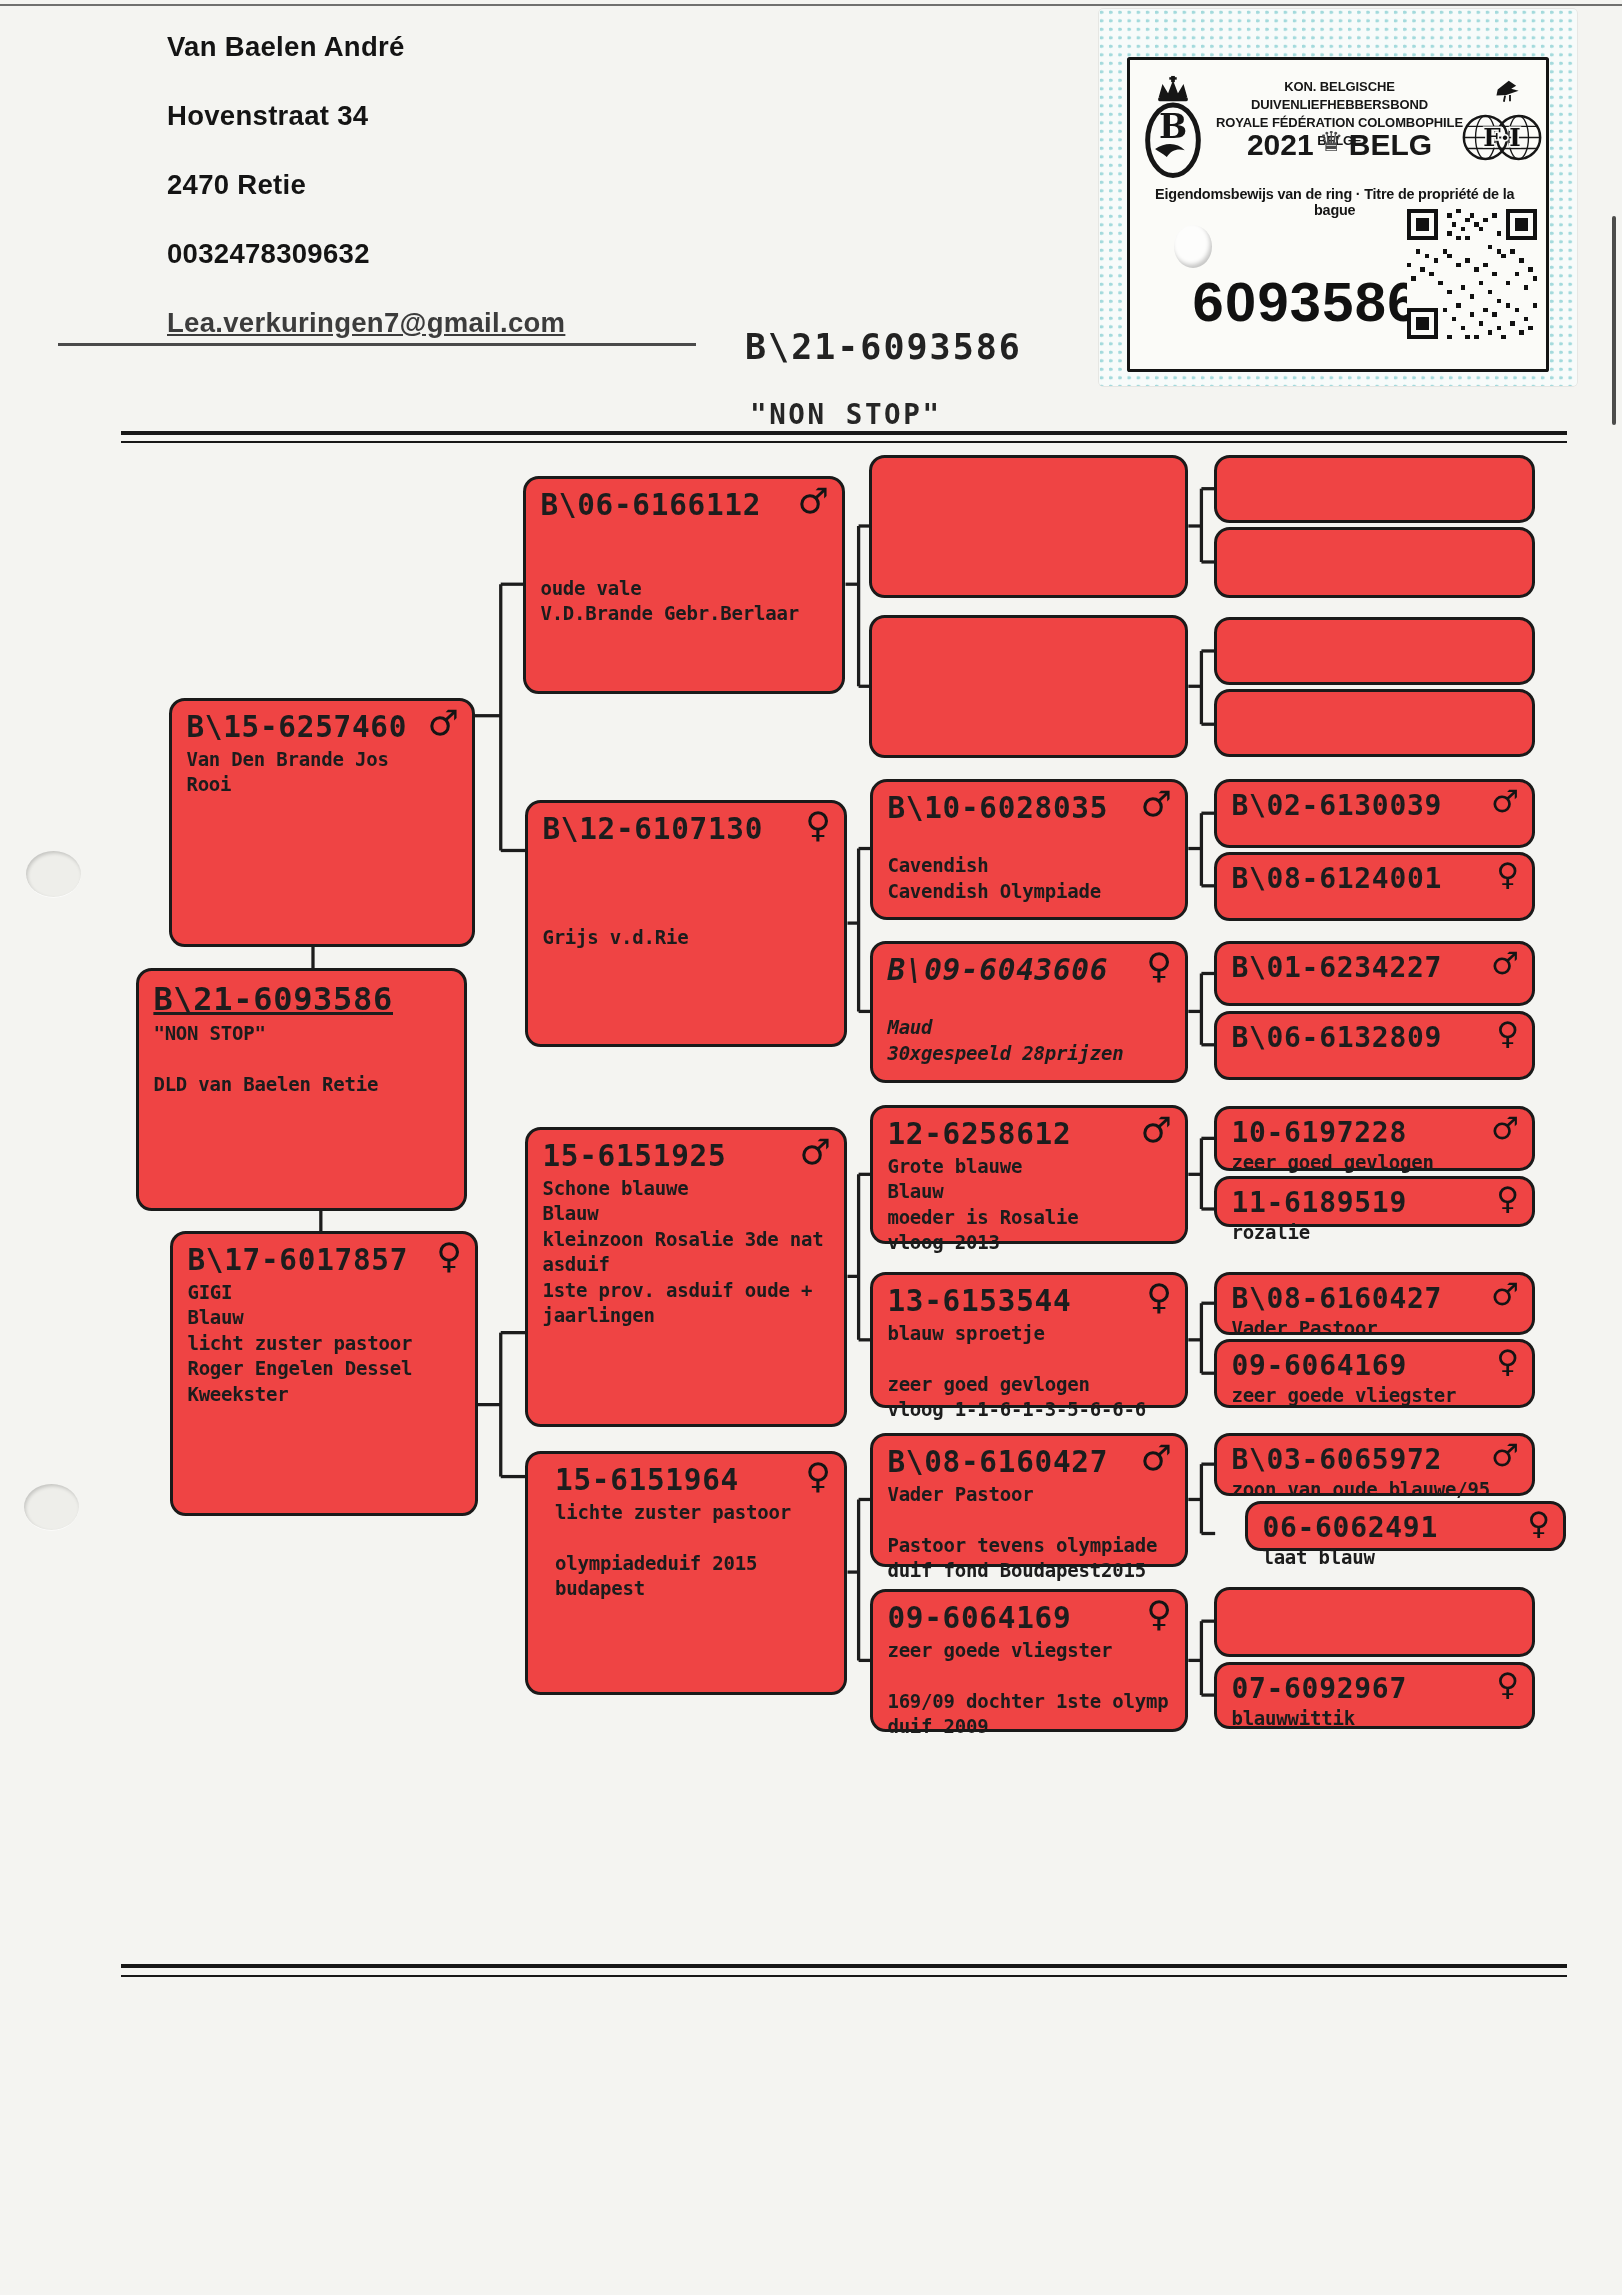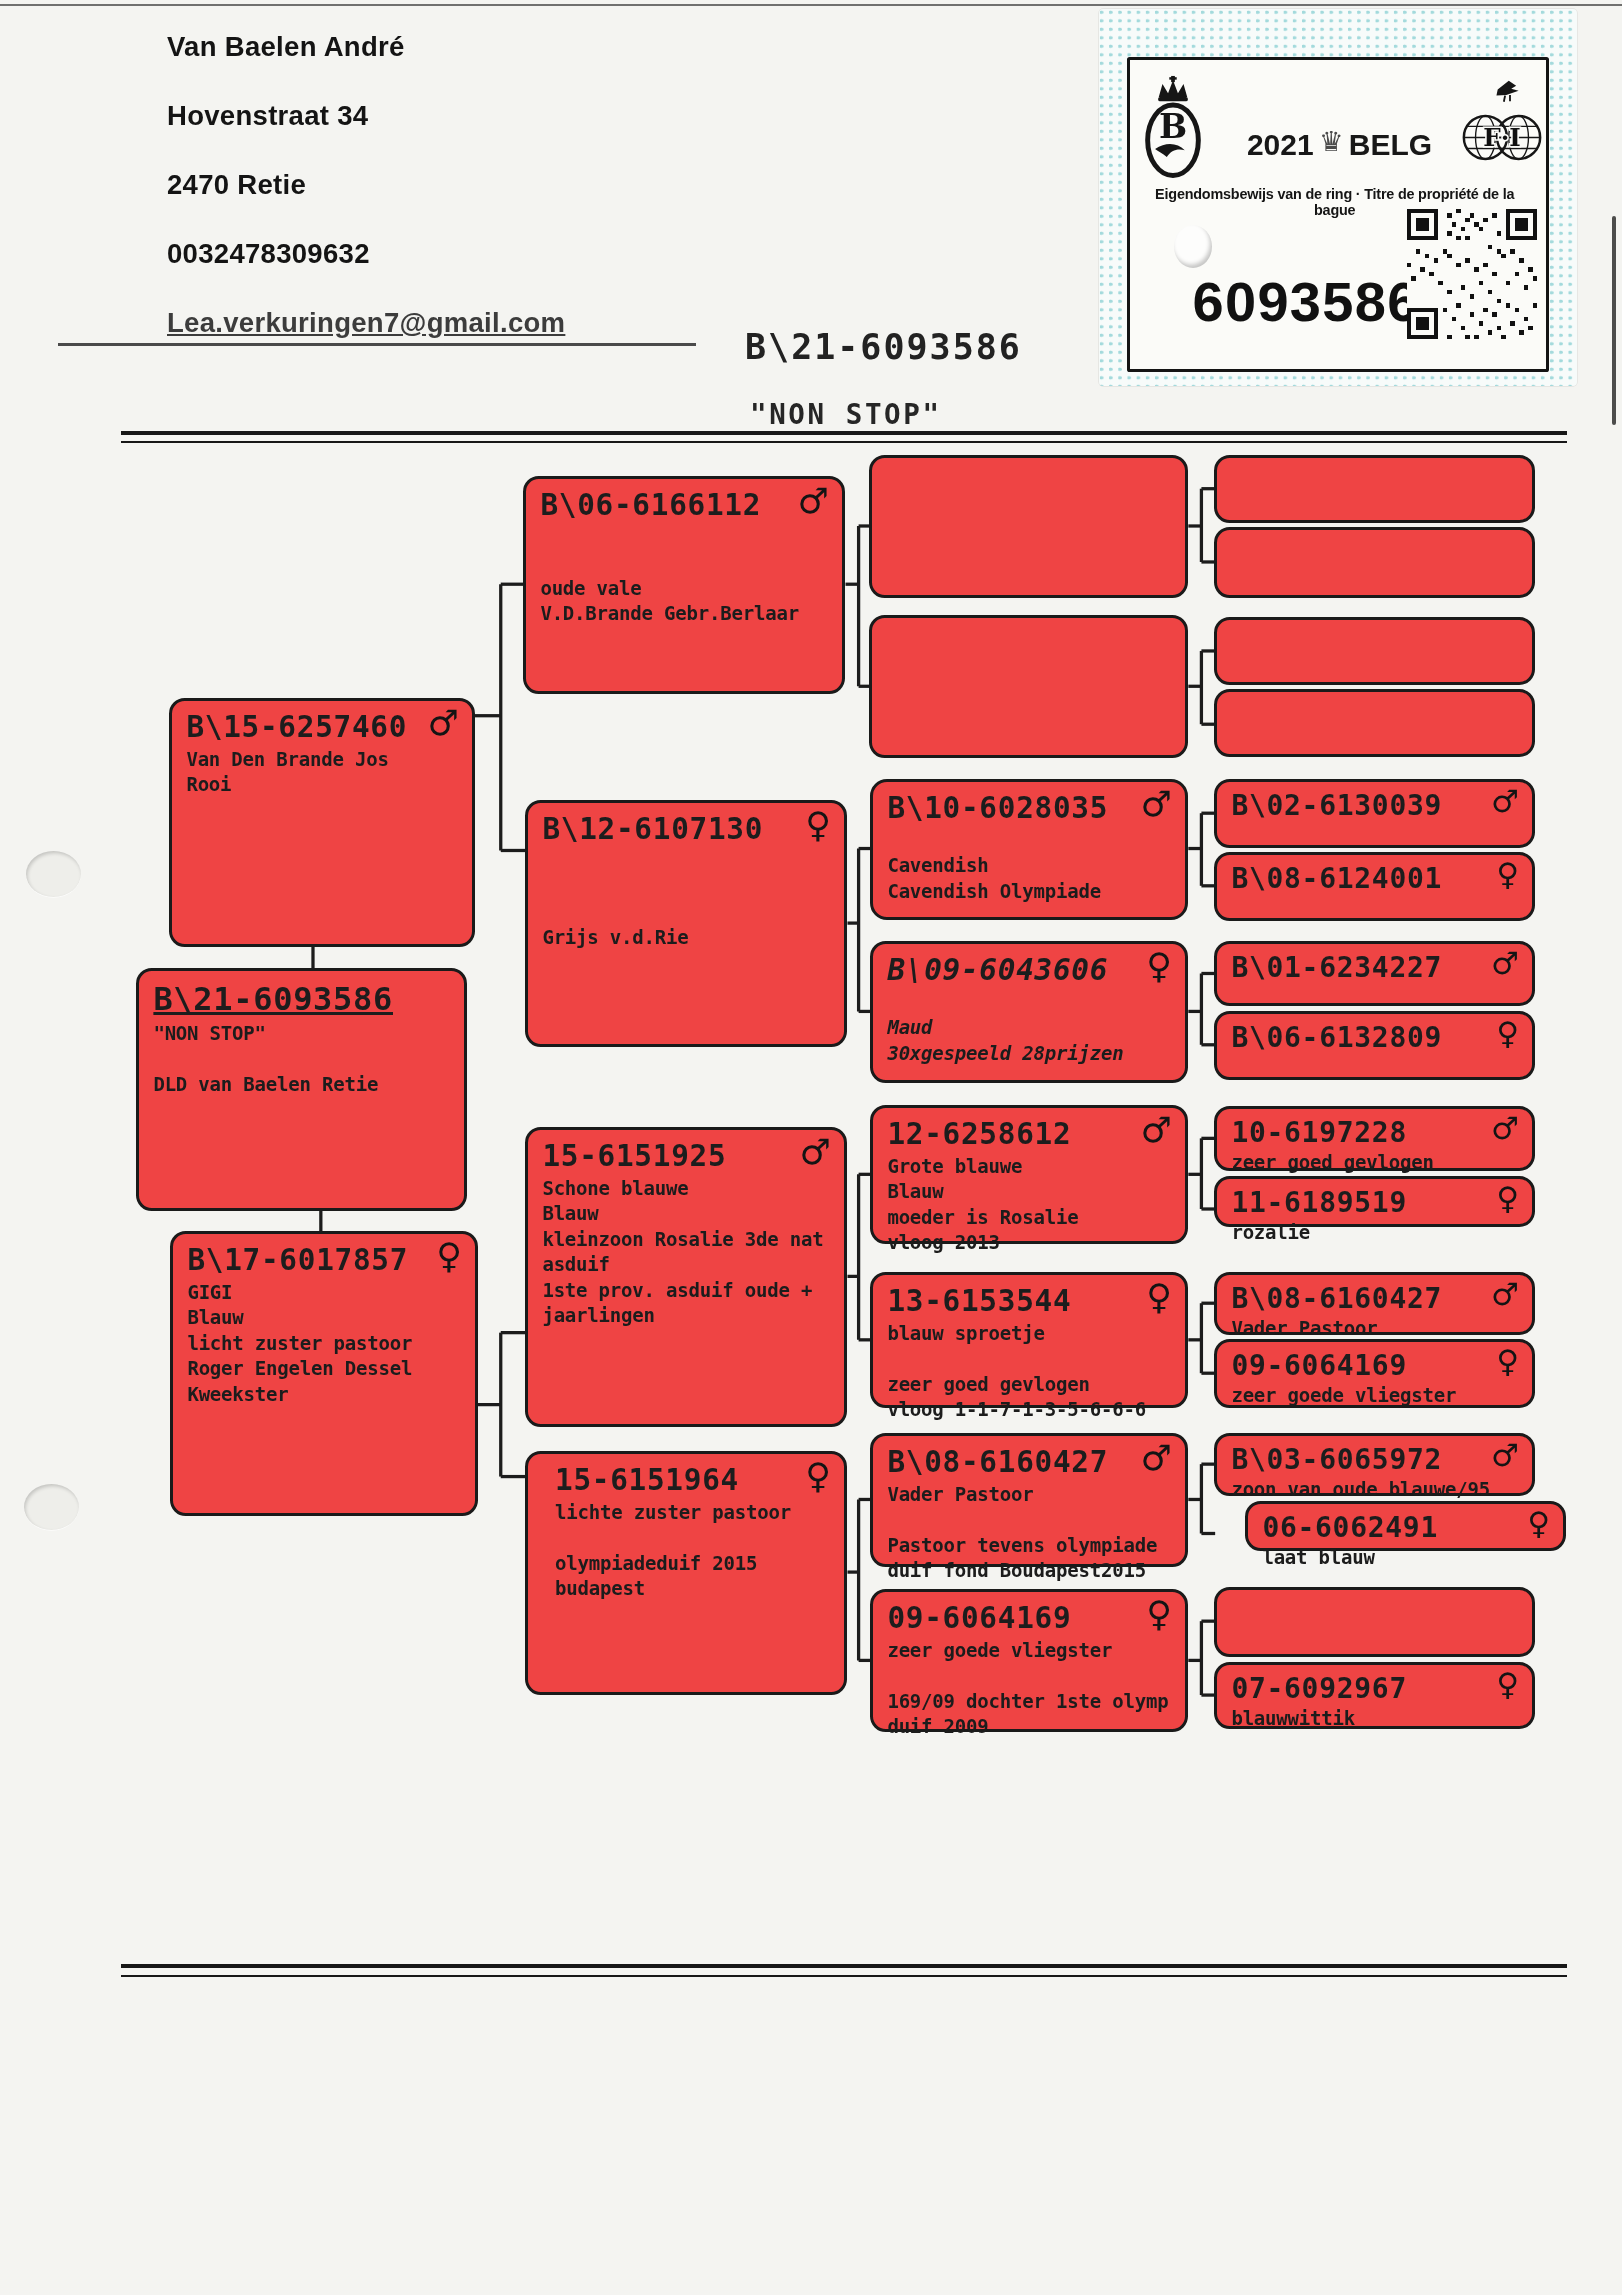--- a/index.html
+++ b/index.html
@@ -78,20 +78,24 @@
   <div class="sticker-inner">
     <svg class="logo-left" viewBox="0 0 110 170">
       <path d="M32,34 L38,13 L47,28 L55,7 L63,28 L72,13 L78,34 Z" fill="#161616"></path>
       <rect x="31" y="34" width="48" height="7" rx="3" fill="#161616"></rect>
       <rect x="52" y="0" width="6" height="10" fill="#161616"></rect>
       <rect x="49" y="2" width="12" height="4" fill="#161616"></rect>
       <ellipse cx="55" cy="104" rx="41" ry="57" fill="none" stroke="#161616" stroke-width="8"></ellipse>
       <text x="55" y="100" text-anchor="middle" font-family="DejaVu Serif, serif" font-size="54" font-weight="bold" fill="#161616">B</text>
       <path d="M26,118 C44,106 62,108 74,120 C62,117 52,120 45,131 C38,125 31,122 26,118 Z" fill="#161616"></path>
     </svg>
+    <div class="fed-lines">
+      <div>KON. BELGISCHE DUIVENLIEFHEBBERSBOND</div>
+      <div>ROYALE FÉDÉRATION COLOMBOPHILE BELGE</div>
+    </div>
     <div class="year-row">
       <span>2021</span><span class="crown-glyph">♛</span><span>BELG</span>
     </div>
     <svg class="logo-right" viewBox="0 0 130 170">
       <path d="M58,24 L76,10 L88,18 L80,23 L92,26 L72,33 L56,34 Z" fill="#161616"></path>
       <line x1="70" y1="34" x2="68" y2="44" stroke="#161616" stroke-width="3"></line>
       <line x1="78" y1="33" x2="78" y2="43" stroke="#161616" stroke-width="3"></line>
       <circle cx="38" cy="102" r="35" fill="none" stroke="#161616" stroke-width="4"></circle>
       <ellipse cx="38" cy="102" rx="16" ry="35" fill="none" stroke="#161616" stroke-width="2.2"></ellipse>
       <line x1="3" y1="102" x2="73" y2="102" stroke="#161616" stroke-width="2.2"></line>
@@ -284,21 +288,21 @@
       <div class="bline">moeder is Rosalie</div>
       <div class="bline">vloog 2013</div>
     </div>
 </div>
 <div class="pbox" style="left:870px;top:1272px;width:318px;height:136px;">
   <div class="ringrow"><span class="ring">13-6153544</span><span class="sex">♀</span></div>
   <div class="lines">
       <div class="bline">blauw sproetje</div>
       <div class="bline">&nbsp;</div>
       <div class="bline">zeer goed gevlogen</div>
-      <div class="bline">vloog 1-1-7-1-3-5-6-6-6</div>
+      <div class="bline">vloog 1-1-6-1-3-5-6-6-6</div>
     </div>
 </div>
 <div class="pbox" style="left:870px;top:1433px;width:318px;height:134px;">
   <div class="ringrow"><span class="ring">B\08-6160427</span><span class="sex">♂</span></div>
   <div class="lines">
       <div class="bline">Vader Pastoor</div>
       <div class="bline">&nbsp;</div>
       <div class="bline">Pastoor tevens olympiade</div>
       <div class="bline">duif fond Boudapest2015</div>
     </div>

